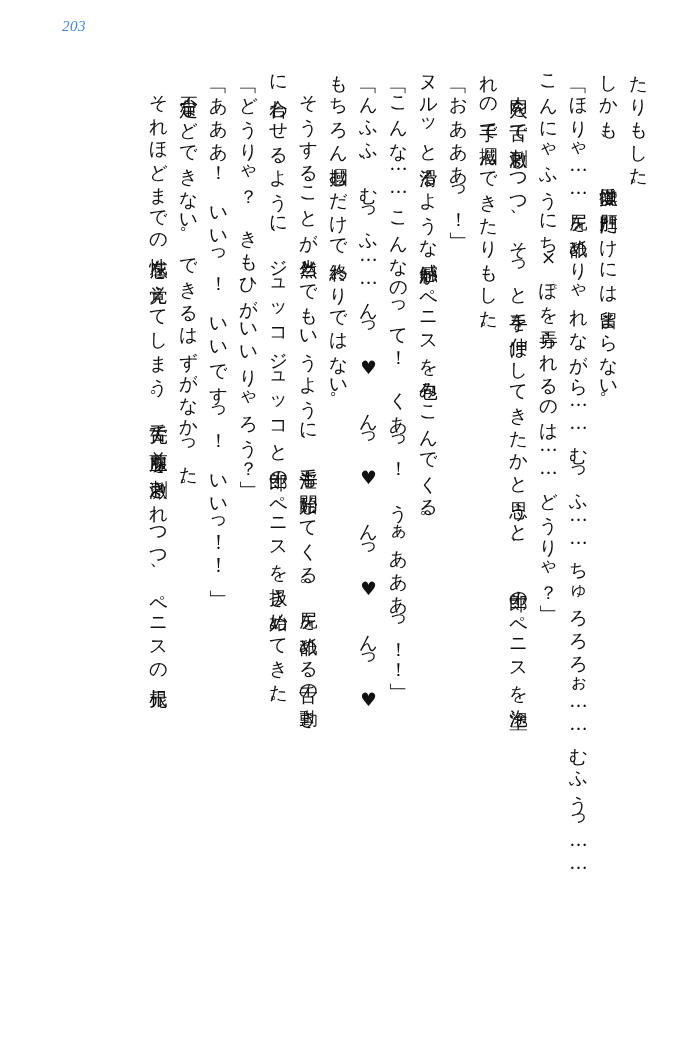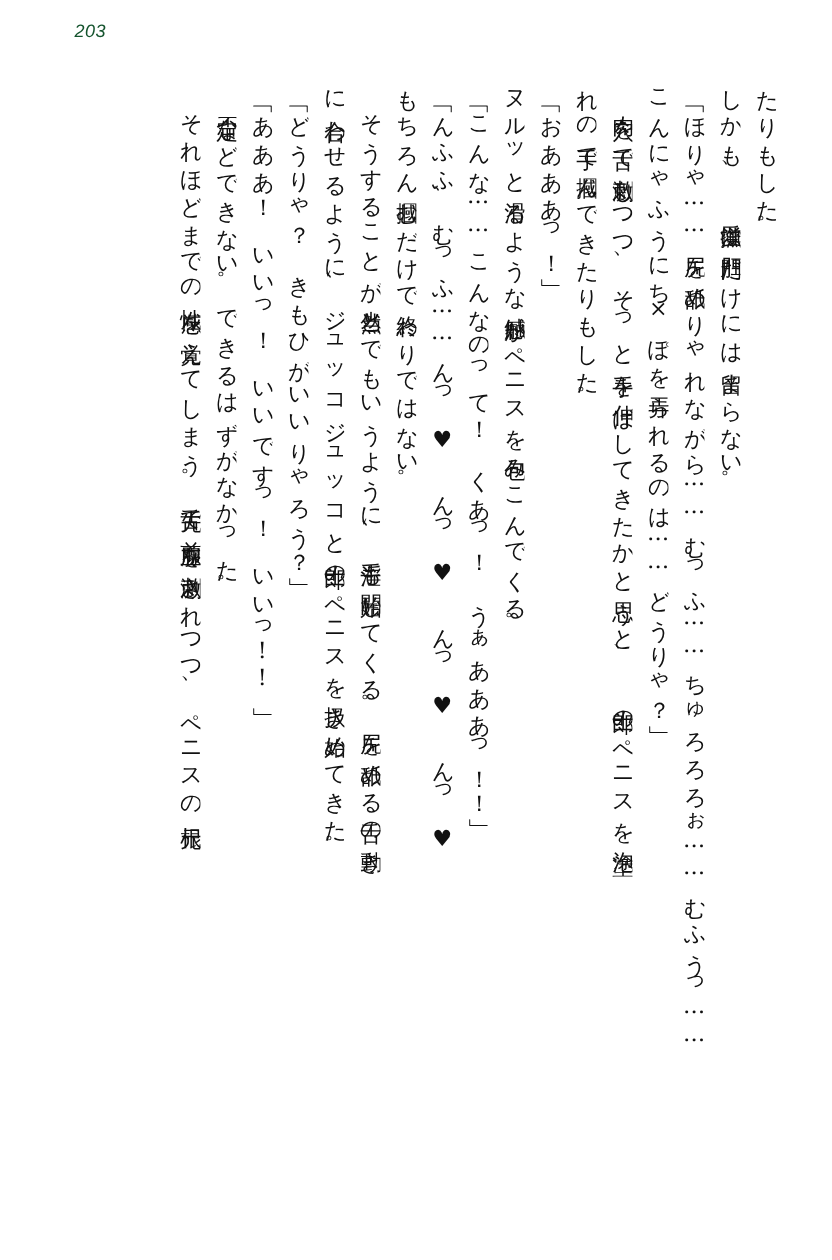--- a/index.html
+++ b/index.html
@@ -18,25 +18,25 @@
     position: relative;
     width: 693px;
     height: 1050px;
     background: #ffffff;
     box-sizing: border-box;
   }
   .page-number {
     position: absolute;
     top: 18px;
     left: 62px;
-    font-family: Liberation Sans, sans-serif;
+    font-family: Liberation Serif, serif;
     font-style: italic;
     font-size: 15px;
     letter-spacing: 0.5px;
-    color: #14532d;
+    color: #3b82f6;
   }
   .body-area {
     position: absolute;
     top: 62px;
     right: 46px;
     left: 44px;
     bottom: 26px;
     display: flex;
     flex-direction: row-reverse;
     justify-content: flex-start;

